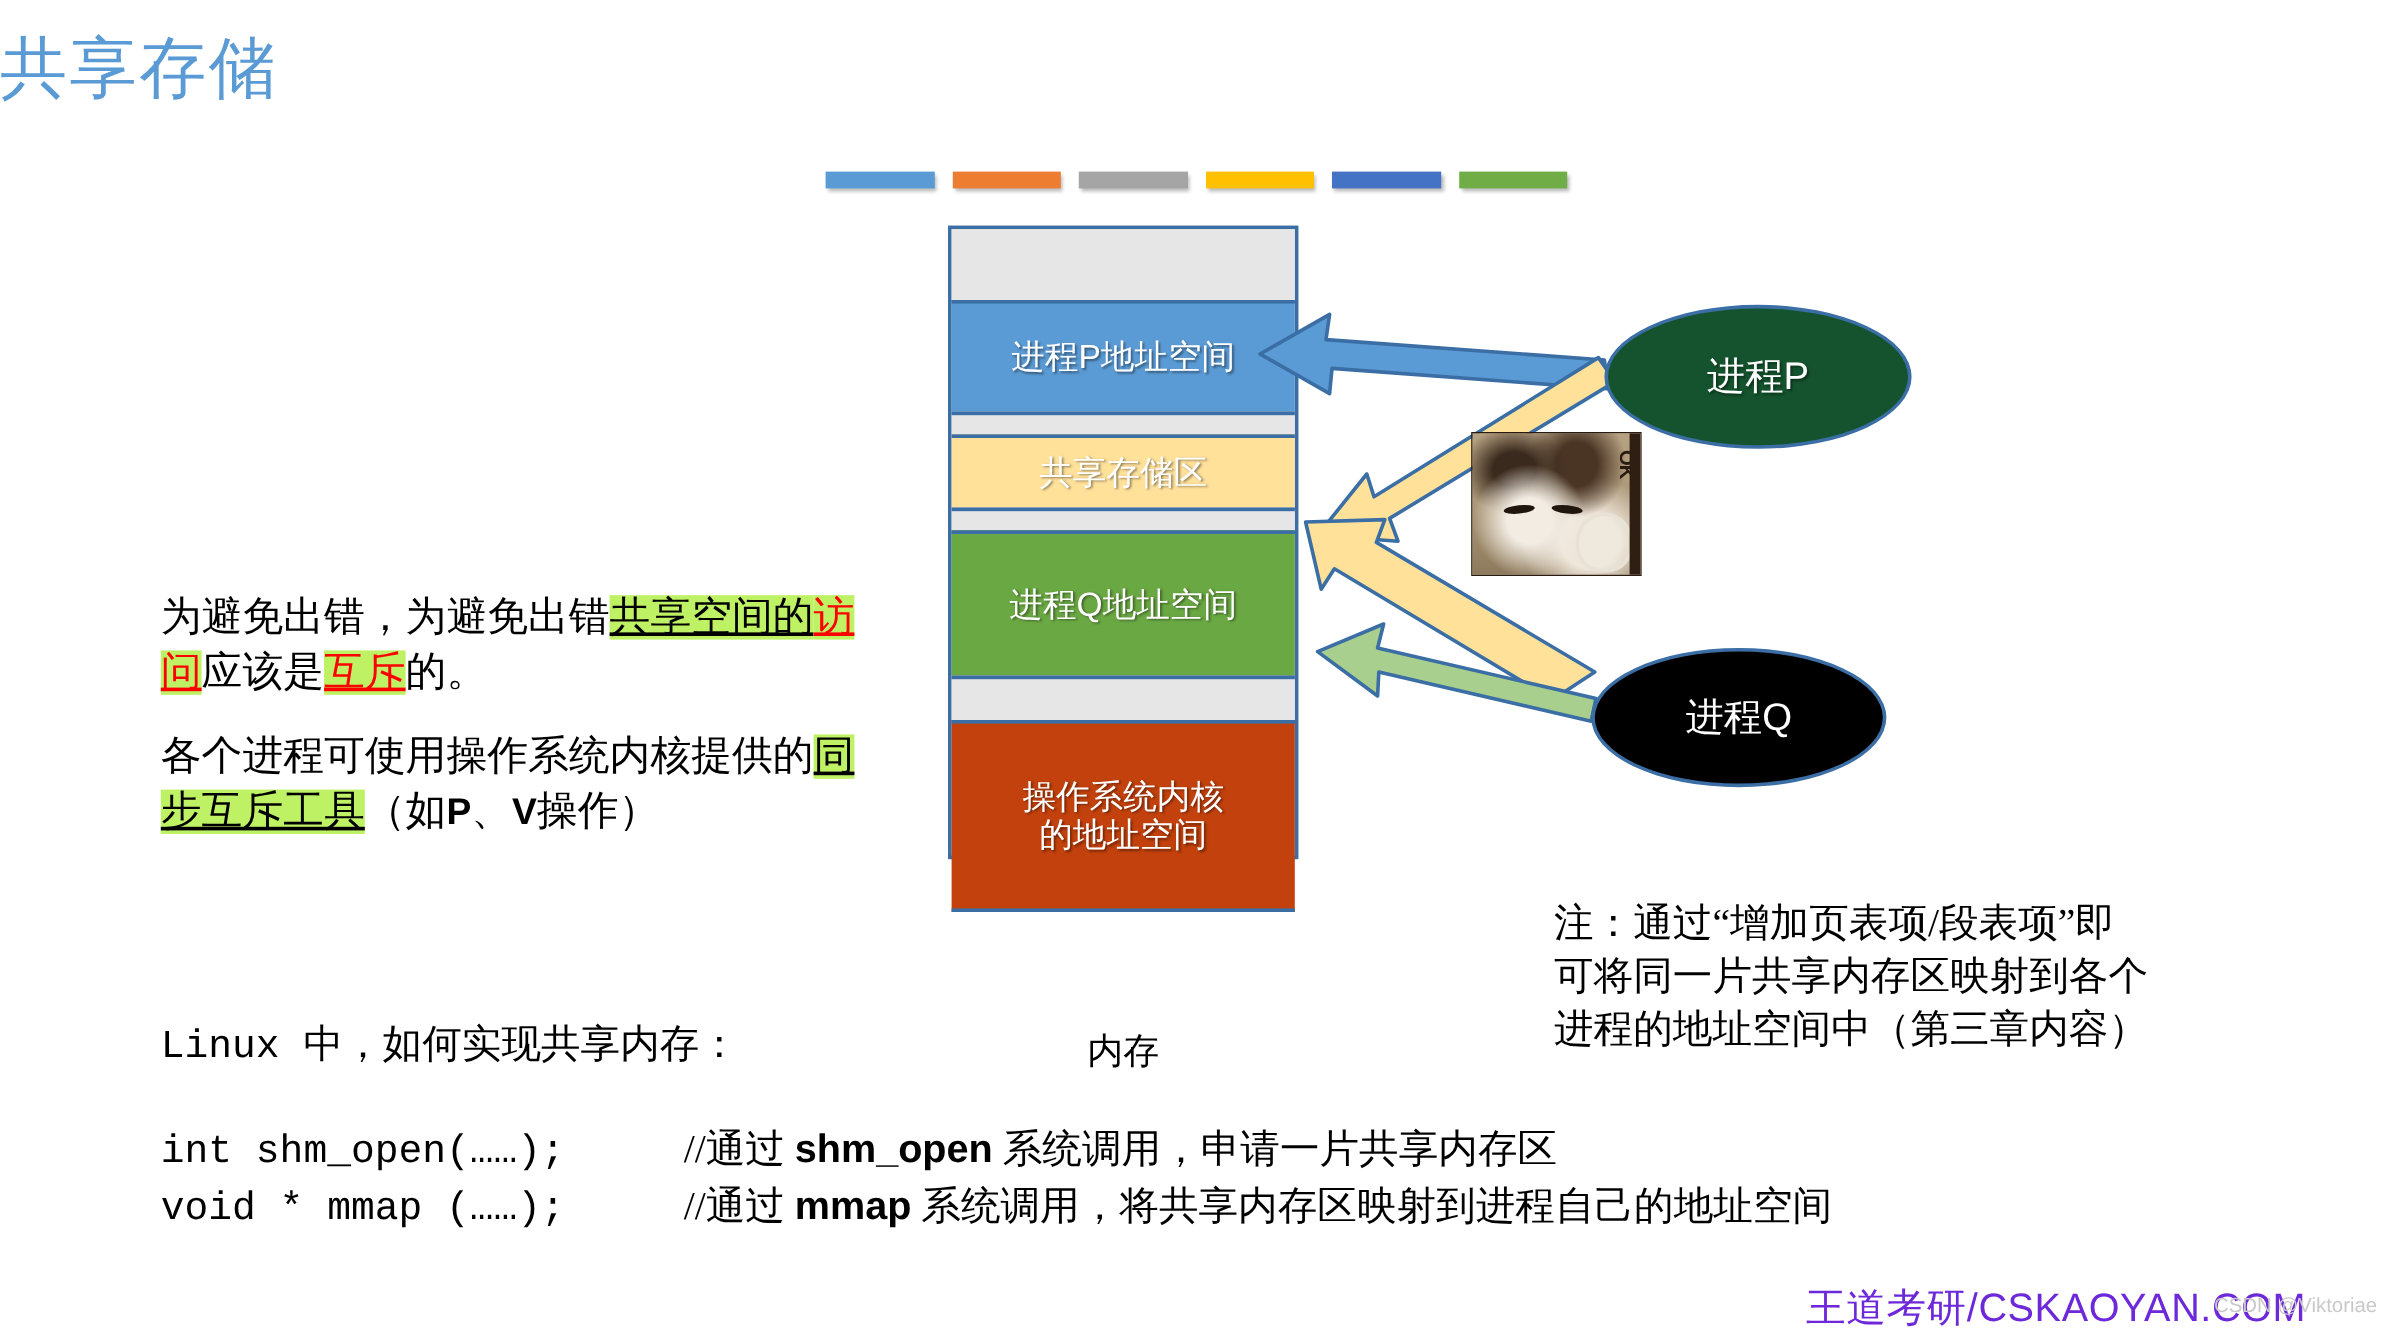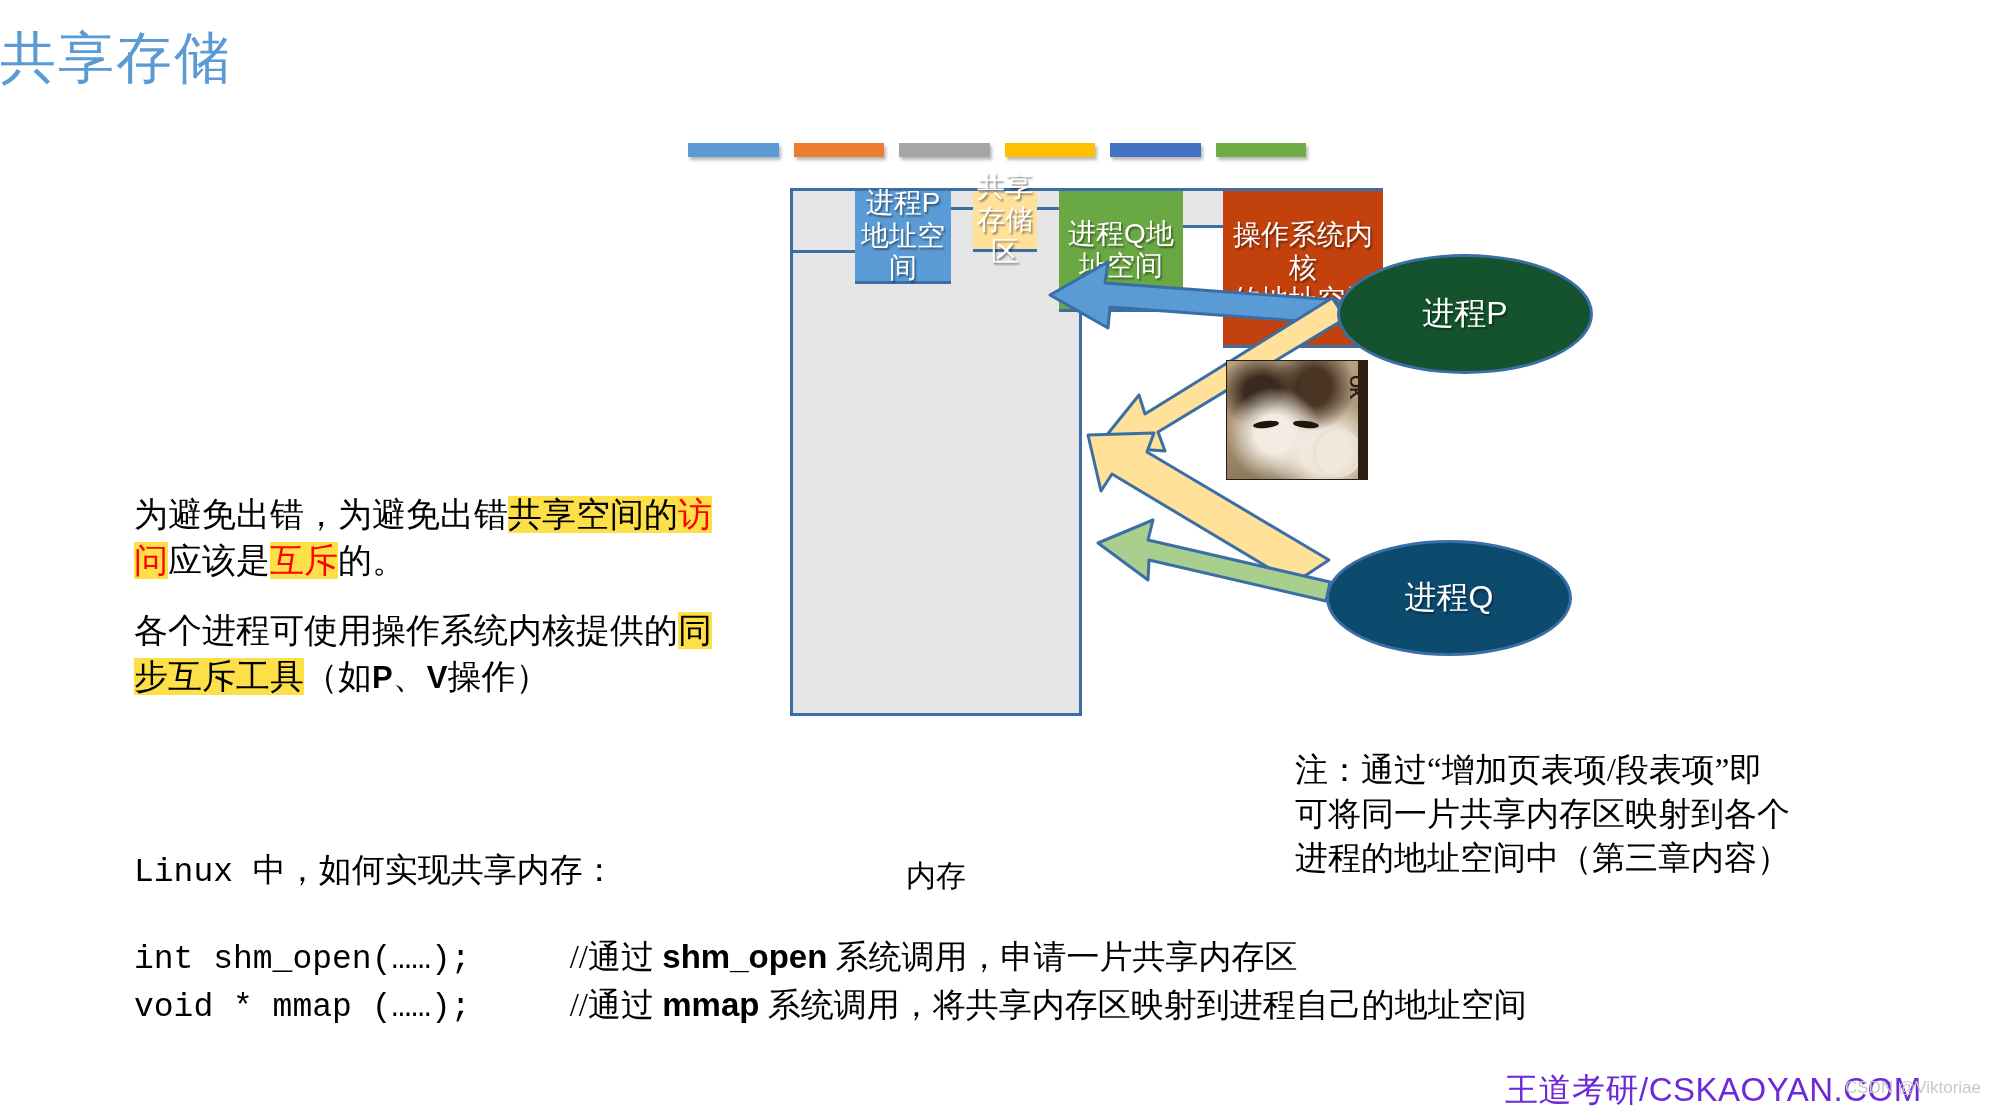--- a/index.html
+++ b/index.html
@@ -50,21 +50,21 @@
   #memory-diagram {
     position: absolute;
     left: 790px;
     top: 188px;
     width: 292px;
     height: 528px;
     border: 3px solid #3a6ea5;
     box-sizing: border-box;
     background: #e6e6e6;
     display: flex;
-    flex-direction: row;
+    flex-direction: column;
   }
   .mem-seg {
     box-sizing: border-box;
     display: flex;
     align-items: center;
     justify-content: center;
     text-align: center;
     color: #ffffff;
     font-family: "Liberation Sans", "DejaVu Sans", sans-serif;
     font-size: 28px;
@@ -173,21 +173,21 @@
   
   .body-text {
     position: absolute;
     font-family: "Liberation Serif", "DejaVu Serif", serif;
     font-size: 34px;
     line-height: 1.34;
     color: #000000;
   }
   #para-mutex { left: 134px; top: 492px; width: 600px; }
   #para-tools { left: 134px; top: 608px; width: 600px; }
-  .hl { background: #fde047; }
+  .hl { background: #bef264; text-decoration: underline; }
   .red { color: #ff0000; }
   .bold-latin { font-family: "Liberation Sans", "DejaVu Sans", sans-serif; font-weight: bold; font-size: 31px; }
 
   
   #note-text {
     position: absolute;
     left: 1295px; top: 748px; width: 640px;
     font-family: "Liberation Serif", "DejaVu Serif", serif;
     font-size: 33px;
     line-height: 1.34;
@@ -278,21 +278,21 @@
   </g>
 
   <g>
     <path d="M 1330,582 L 1148,540 L 1153,520 L 1098,543 L 1148,580 L 1149,560 L 1326,601 Z" fill="#a9cf8f" stroke="#3a6ea5" stroke-width="3" stroke-linejoin="round"></path>
   </g>
 </svg>
 
 <div id="proc-p-ellipse" class="proc-ellipse" style="background: #14532d; border-color: rgb(58, 110, 165);">
   <span>进程P</span>
 </div>
-<div id="proc-q-ellipse" class="proc-ellipse" style="background: #0c4a6e; border-color: rgb(58, 110, 165); align-items: center;">
+<div id="proc-q-ellipse" class="proc-ellipse" style="background: #000000; border-color: rgb(58, 110, 165); align-items: center;">
   <span>进程Q</span>
 </div>
 
 <div id="cat-meme">
   <div class="cat-eye left"></div>
   <div class="cat-eye right"></div>
   <div class="cat-ok"></div>
   <div class="cat-ok-text">OK</div>
   <div class="cat-edge"></div>
 </div>

